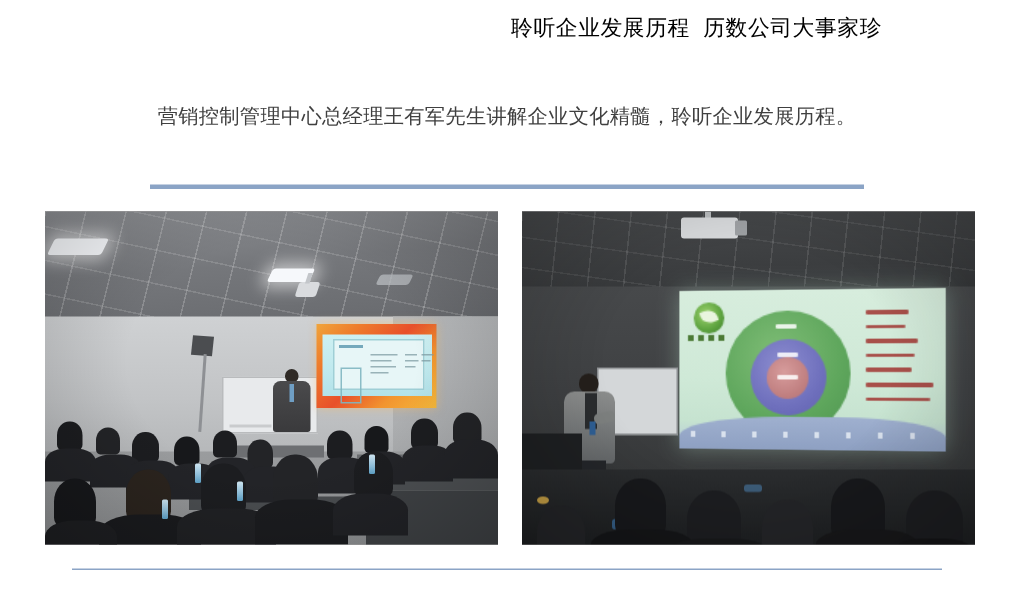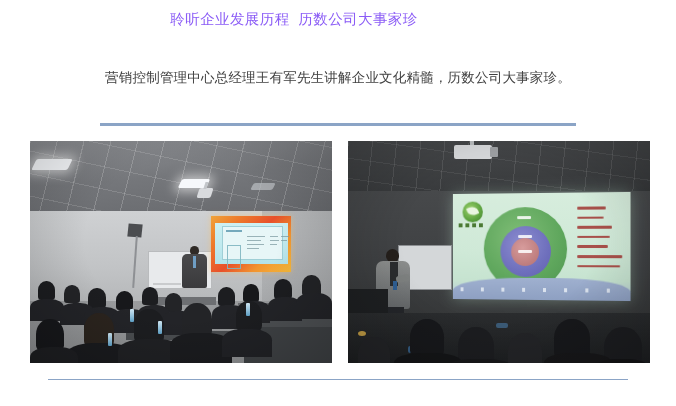--- a/index.html
+++ b/index.html
@@ -14,24 +14,24 @@
     font-family: "Liberation Sans", "DejaVu Sans", sans-serif;
     position: relative;
   }
 
   
   .doc-title {
     position: absolute;
     left: 0;
     top: 9px;
     width: 588px;
-    text-align: center;
+    text-align: right;
     font-size: 14.5px;
     line-height: 20px;
-    color: #8b5cf6;
+    color: #000000;
     letter-spacing: 0.4px;
     white-space: pre;
   }
 
   
   .doc-paragraph {
     position: absolute;
     left: 100px;
     top: 66px;
     width: 476px;
@@ -341,21 +341,21 @@
   .vignette {
     position: absolute; inset: 0; pointer-events: none;
     background: radial-gradient(ellipse at 50% 45%, rgba(0,0,0,0) 45%, rgba(0,0,0,0.22) 100%);
   }
 </style>
 </head>
 <body>
 
 <div class="doc-title">聆听企业发展历程  历数公司大事家珍</div>
 
-<div class="doc-paragraph">营销控制管理中心总经理王有军先生讲解企业文化精髓，历数公司大事家珍。</div>
+<div class="doc-paragraph">营销控制管理中心总经理王有军先生讲解企业文化精髓，聆听企业发展历程。</div>
 
 <div class="divider-top"></div>
 
 <div class="photo photo-left">
   <div class="scene">
 
     <div class="l-ceiling">
       <div class="l-ceil-grid"></div>
     </div>
     <div class="l-lamp a"></div>

